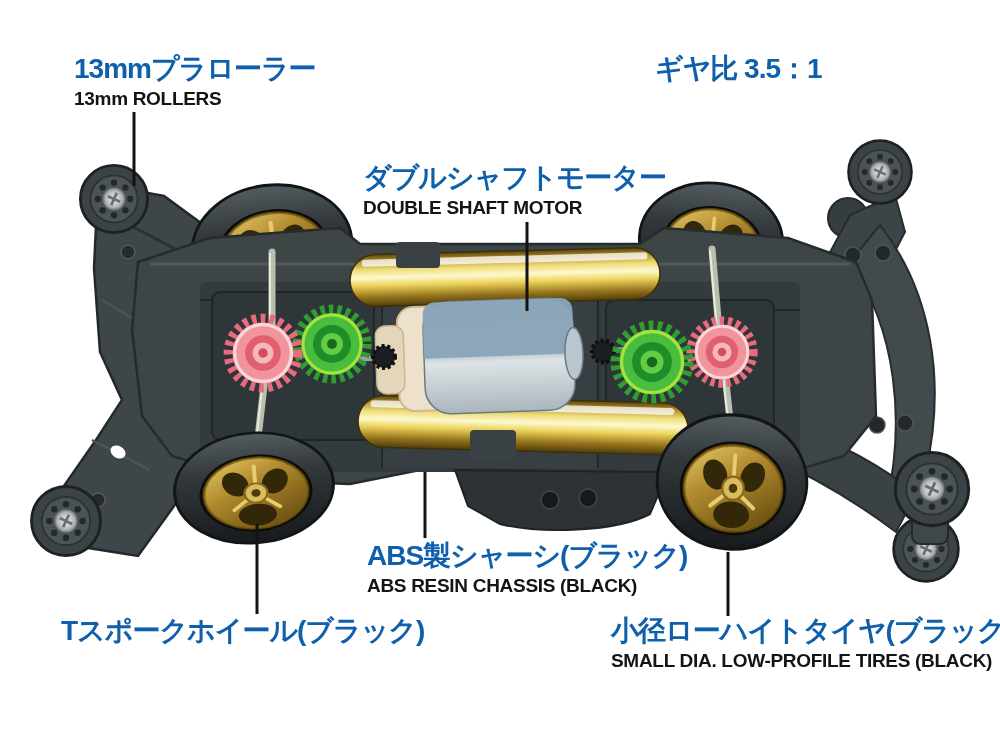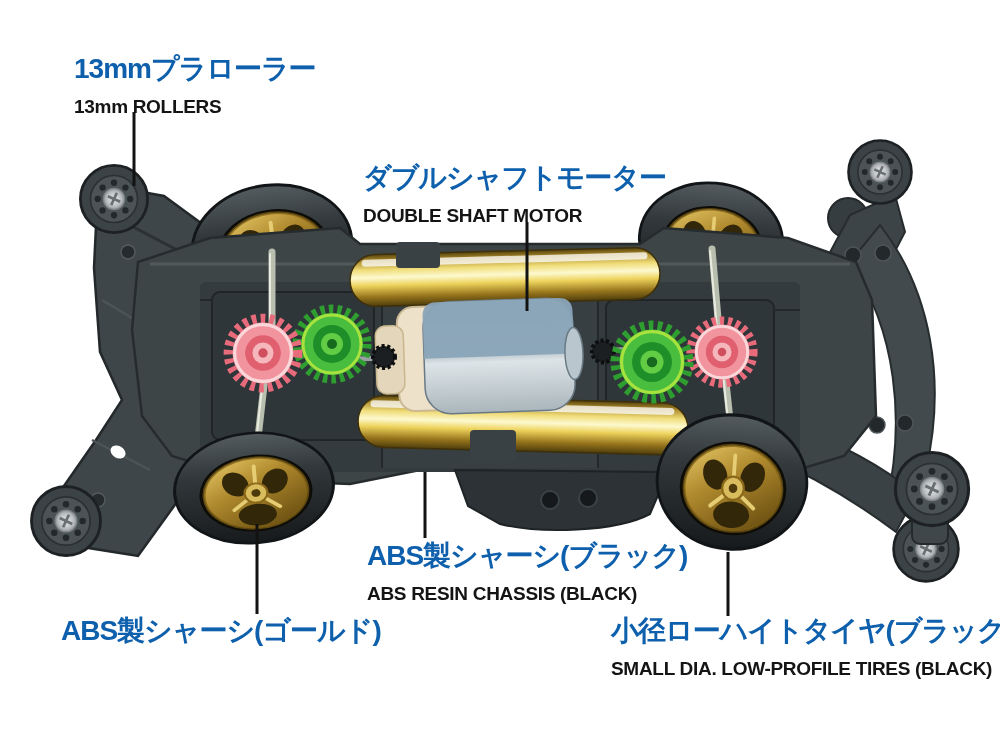--- a/index.html
+++ b/index.html
@@ -14,21 +14,21 @@
     overflow:hidden;font-family:"Liberation Sans","DejaVu Sans",sans-serif;
   }
   .stage svg{position:absolute;left:0;top:0;}
   .label{position:absolute;white-space:nowrap;}
   .label .jp{
     font-size:28px;font-weight:bold;color:var(--label-jp-blue);
     line-height:30px;letter-spacing:-1px;
   }
   .label .en{
     font-size:19px;font-weight:bold;color:var(--label-en-black);
-    line-height:21px;letter-spacing:-0.3px;margin-top:12px;
+    line-height:21px;letter-spacing:-0.3px;margin-top:4px;
   }
   .lab-rollers{left:74px;top:54px;}
   .lab-ratio{left:655px;top:54px;}
   .lab-motor{left:363px;top:163px;}
   .lab-chassis{left:367px;top:541px;}
   .lab-wheels{left:61px;top:616px;}
   .lab-tires{left:611px;top:616px;}
 </style>
 </head>
 <body>
@@ -257,34 +257,35 @@
       <path d="M728,552 V616"></path>
     </g>
   </svg>
 
   <div class="label lab-rollers">
     <div class="jp">13mmプラローラー</div>
     <div class="en">13mm ROLLERS</div>
   </div>
 
   <div class="label lab-ratio">
+    <div class="jp">ギヤ比 3.5：1</div>
   </div>
 
   <div class="label lab-chassis">
     <div class="jp">ABS製シャーシ(ブラック)</div>
     <div class="en">ABS RESIN CHASSIS (BLACK)</div>
   </div>
 
   <div class="label lab-motor">
     <div class="jp">ダブルシャフトモーター</div>
     <div class="en">DOUBLE SHAFT MOTOR</div>
   </div>
 
   <div class="label lab-wheels">
-    <div class="jp">ABS製シャーシ(ゴールド)</div>
+    <div class="jp">Tスポークホイール(ブラック)</div>
   </div>
 
   <div class="label lab-tires">
     <div class="jp">小径ローハイトタイヤ(ブラック)</div>
     <div class="en">SMALL DIA. LOW-PROFILE TIRES (BLACK)</div>
   </div>
 
 </div>
 
 </body></html>

